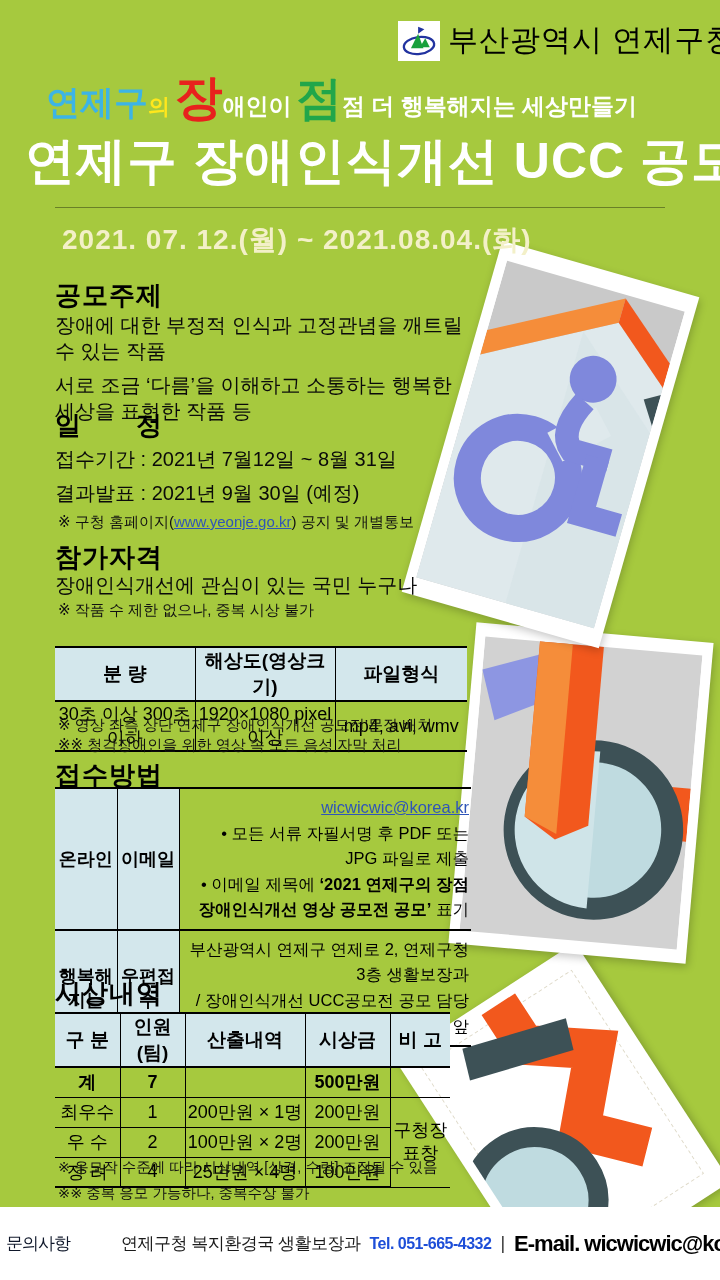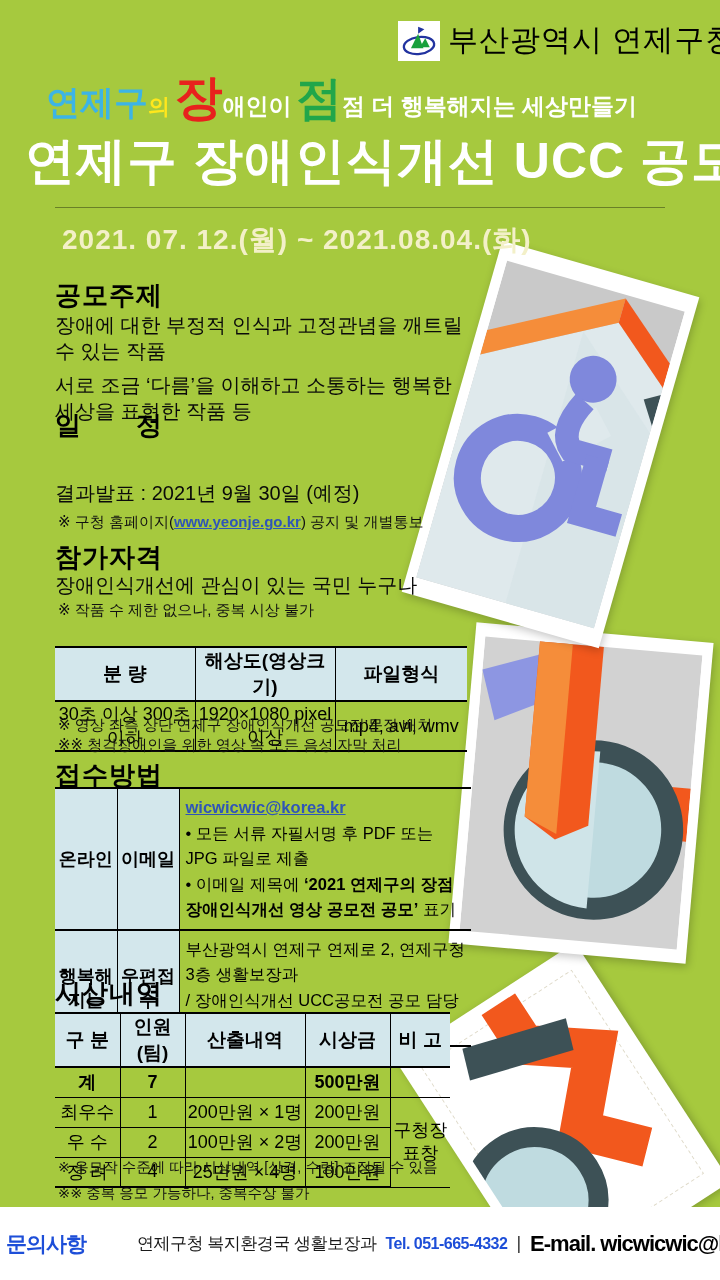--- a/index.html
+++ b/index.html
@@ -42,42 +42,42 @@
 
   .main-title{position:absolute;left:25px;top:128px;width:670px;text-align:center;
     color:#fff;font-size:50px;font-weight:bold;letter-spacing:1px;white-space:nowrap;}
   .title-rule{position:absolute;left:55px;top:207px;width:610px;height:1px;background:rgba(30,40,10,.45);}
   .period{position:absolute;left:62px;top:221px;color:var(--cream);font-size:28px;font-weight:bold;letter-spacing:1px;white-space:nowrap;}
 
   
   .sec-h{position:absolute;left:55px;color:#000;font-size:26px;font-weight:bold;letter-spacing:1px;white-space:pre;}
   .body-line{position:absolute;left:55px;color:#0a0a0a;font-size:20px;white-space:nowrap;}
   .note-line{position:absolute;left:58px;color:#111;font-size:15px;white-space:nowrap;}
-  a.lnk{color:var(--link-blue);text-decoration:underline;font-weight:bold;cursor:pointer;margin-top:32px;}
+  a.lnk{color:var(--link-blue);text-decoration:underline;font-weight:normal;cursor:pointer;margin-top:32px;}
 
   
   table{border-collapse:collapse;table-layout:fixed;}
   td{border:1px solid #000;text-align:center;vertical-align:middle;color:#000;font-size:18px;overflow:hidden;}
   td:first-child{border-left:none;} td:last-child{border-right:none;}
   tr.tt td{border-top:2px solid #000;} tr.tb td{border-bottom:2px solid #000;}
   td.hd{background:var(--th-bg);font-weight:bold;font-size:19px;}
   .spec-tbl{position:absolute;left:55px;top:646px;width:412px;}
   .spec-tbl tr{height:33px;}
   .mth-tbl{position:absolute;left:55px;top:787px;width:416px;}
   .mth-tbl td.ch{background:var(--th-bg);font-weight:bold;word-break:break-all;font-size:18px;}
-  .mth-tbl td.body-cell{text-align:left;padding:6px 2px 6px 6px;font-size:16.5px;line-height:1.55;}
+  .mth-tbl td.body-cell{text-align:right;padding:6px 2px 6px 6px;font-size:16.5px;line-height:1.55;}
   .awd-tbl{position:absolute;left:55px;top:1012px;width:395px;}
   .awd-tbl tr{height:30px;} .awd-tbl tr.hrow{height:33px;}
   .awd-tbl td.b{font-weight:bold;}
   .awd-tbl td.remark{word-break:keep-all;line-height:1.3;}
 
   
   .footer{position:absolute;left:0;top:1207px;width:720px;height:73px;background:#fff;z-index:6;
     display:flex;align-items:center;gap:9px;padding:0 4px 0 6px;white-space:nowrap;overflow:hidden;}
-  .f-label{font-size:21px;font-weight:700;color:#1d4ed8;letter-spacing:-1px;}
+  .f-label{font-size:17px;font-weight:400;color:#0f172a;letter-spacing:-1px;}
   .f-dept{font-size:17px;color:#1a1a1a;letter-spacing:-0.5px;margin-left:42px;}
   .f-tel{font-size:16px;font-weight:bold;color:#1d4ed8;letter-spacing:-0.5px;}
   .f-sep{font-size:18px;color:#333;font-weight:300;}
   .f-email{font-size:22px;font-weight:900;color:#000;letter-spacing:-1px;}
 </style>
 </head>
 <body>
 
 <div id="poster">
 
@@ -139,20 +139,21 @@
     <div class="title-rule"></div>
     <div class="period">2021. 07. 12.(월) ~ 2021.08.04.(화)</div>
 
     <div class="sec-h" style="top:278px">공모주제</div>
     <div class="body-line" style="top:312px">장애에 대한 부정적 인식과 고정관념을 깨트릴</div>
     <div class="body-line" style="top:338px">수  있는 작품</div>
     <div class="body-line" style="top:372px">서로 조금 ‘다름’을 이해하고 소통하는 행복한</div>
     <div class="body-line" style="top:398px">세상을 표현한 작품 등</div>
 
     <div class="sec-h" style="top:408px;left:55px">일　　정</div>
+    <div class="body-line" style="top:446px">접수기간 : 2021년 7월12일 ~ 8월 31일</div>
     <div class="body-line" style="top:480px">결과발표 : 2021년 9월 30일 (예정)</div>
     <div class="note-line" style="top:513px"><span>※ 구청 홈페이지(</span><a class="lnk">www.yeonje.go.kr</a><span>) 공지 및 개별통보</span></div>
 
     <div class="sec-h" style="top:540px">참가자격</div>
     <div class="body-line" style="top:572px">장애인식개선에 관심이 있는 국민 누구나</div>
     <div class="note-line" style="top:601px">※ 작품 수 제한 없으나, 중복 시상 불가</div>
 
     <table class="spec-tbl">
       <colgroup>
           <col style="width:140px">

